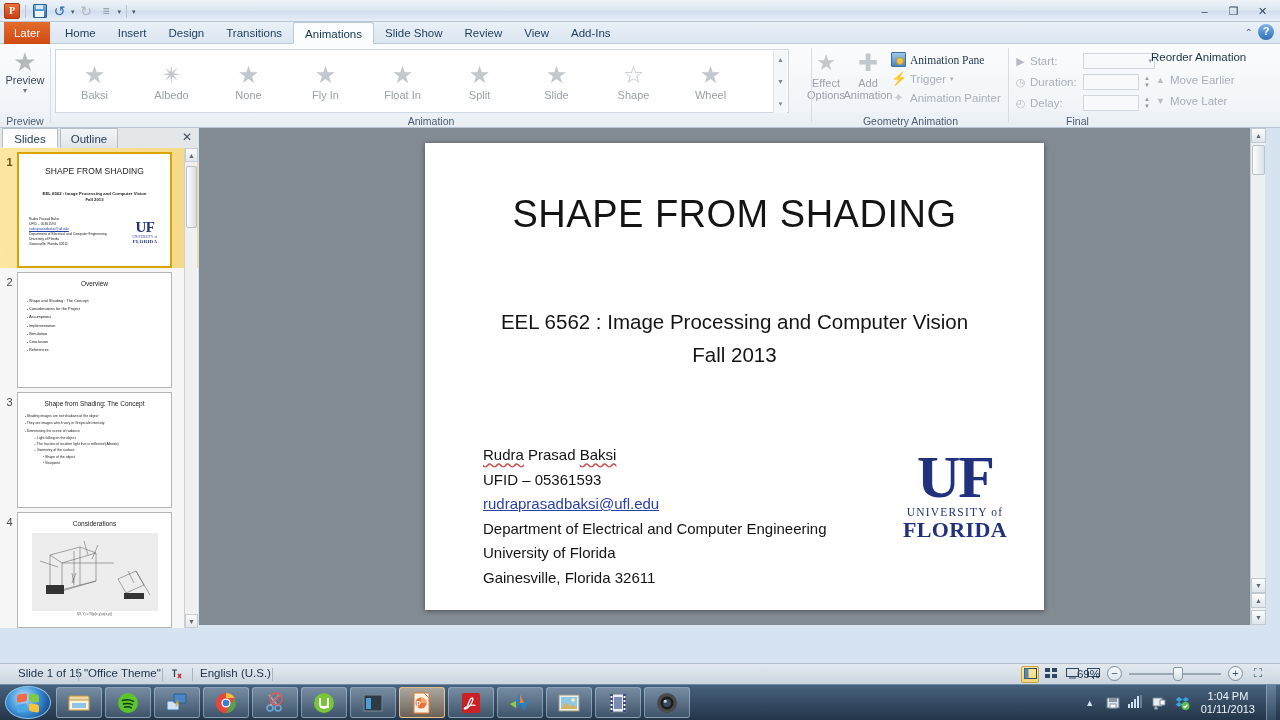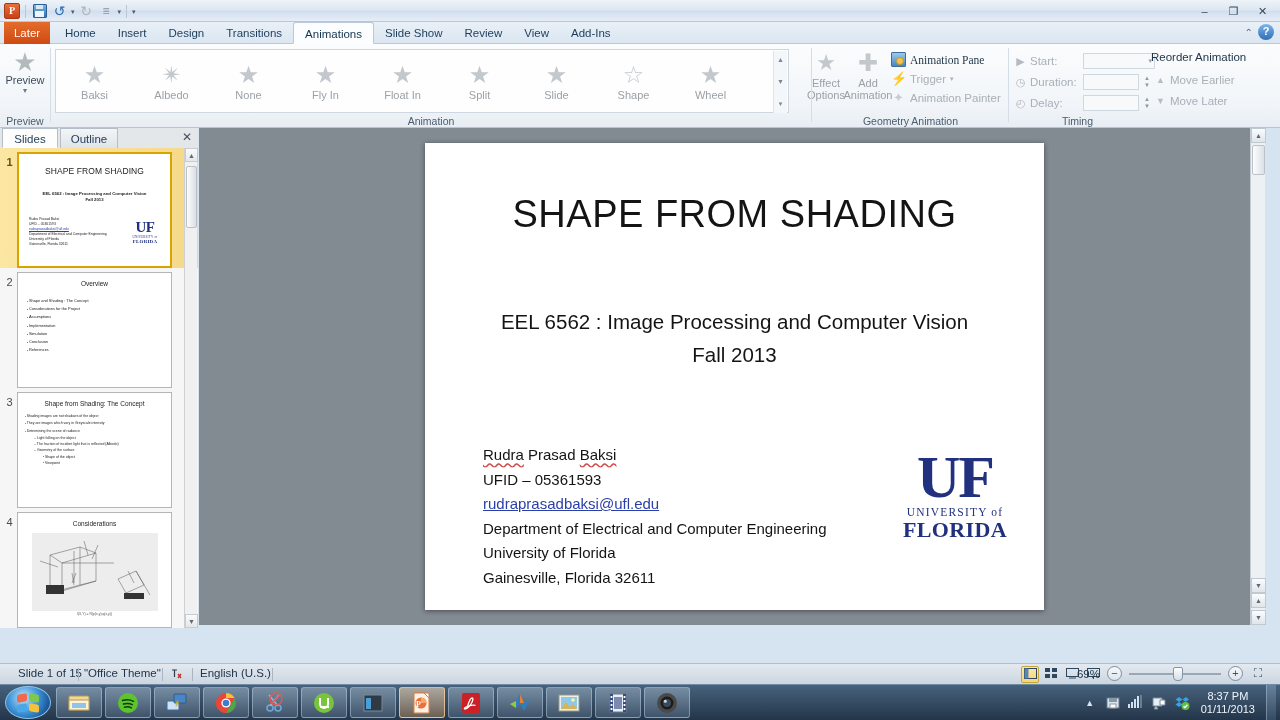--- a/index.html
+++ b/index.html
@@ -460,21 +460,21 @@
         <span class="t-ico">◴</span>
         <span class="t-lbl">Delay:</span>
         <span class="t-field narrow">
           <span style="flex:1;font-size:11px"></span>
         </span>
         <span class="spin">
           <span>▲</span>
           <span>▼</span>
         </span>
       </div>
-      <div class="glabel">Timing</div>
+      <div class="glabel">Final</div>
     </div>
 
     <div class="rgroup grp-reorder">
       <div class="ro-title">Reorder Animation</div>
       <div class="ro-row" style="top:30px">
         <span class="ro-tri">▲</span>
         <span>Move Earlier</span>
       </div>
       <div class="ro-row" style="top:51px">
         <span class="ro-tri">▼</span>
@@ -814,20 +814,20 @@
           </svg>
       </span>
       <span class="tray-ico">
         <svg width="16" height="16" viewBox="0 0 16 16">
             <path d="M5 2 L1.5 4.5 L5 7 L8.5 4.5 Z M8.5 4.5 L12 2 L15 4.5 L11.5 7 Z M1.5 9.5 L5 7 L8.5 9.5 L5 12 Z M8.5 9.5 L11.5 7 L15 9.5 L11.5 12 Z" fill="#3aa0e0"></path>
             <circle cx="11.5" cy="11" r="4" fill="#5fbf4a"></circle>
             <path d="M9.6 11.2 l1.3 1.4 l2.5-2.8" stroke="#fff" stroke-width="1.3" fill="none"></path>
           </svg>
       </span>
       <span class="clock">
-        <div>8:37 PM</div>
+        <div>1:04 PM</div>
         <div>01/11/2013</div>
       </span>
       <span class="showdesk"></span>
     </div>
   </div>
 
 </div>
 
 </body></html>

